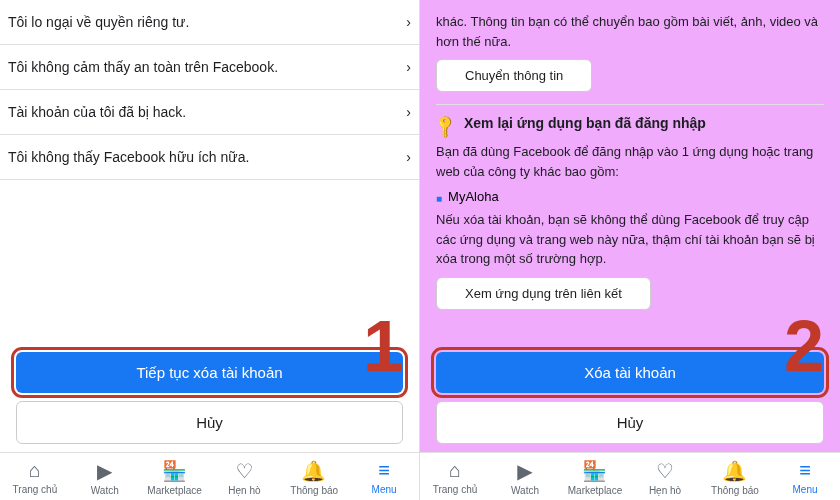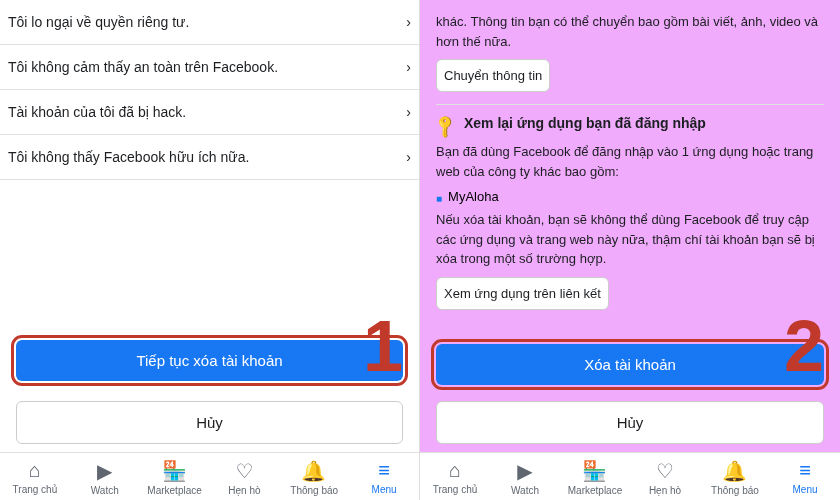--- a/index.html
+++ b/index.html
@@ -43,21 +43,21 @@
 
     .chevron {
       color: #8a8a8a;
       font-size: 16px;
     }
 
     .action-buttons {
       padding: 12px 16px 8px;
       display: flex;
       flex-direction: column;
-      gap: 20px;
+      gap: 8px;
     }
 
     .btn-primary {
       background: #1877f2;
       color: #fff;
       border: none;
       border-radius: 6px;
       padding: 12px 16px;
       font-size: 15px;
       font-weight: 500;
@@ -137,21 +137,21 @@
       color: #1c1e21;
       line-height: 1.5;
       margin-bottom: 8px;
     }
 
     .btn-outline {
       background: #fff;
       color: #1c1e21;
       border: 1px solid #ccc;
       border-radius: 6px;
-      padding: 8px 7px;
+      padding: 8px 28px;
       font-size: 13px;
       cursor: pointer;
       display: inline-block;
     }
 
     .section-divider {
       border: none;
       border-top: 1px solid #e0e0e0;
       margin: 10px 0;
     }
@@ -199,21 +199,21 @@
 
     .app-name {
       font-size: 13px;
       font-weight: 500;
     }
 
     .right-action-buttons {
       padding: 8px 16px;
       display: flex;
       flex-direction: column;
-      gap: 16px;
+      gap: 8px;
     }
 
     .number-overlay {
       position: absolute;
       right: 16px;
       font-size: 72px;
       font-weight: bold;
       color: #c0392b;
       line-height: 1;
       pointer-events: none;

